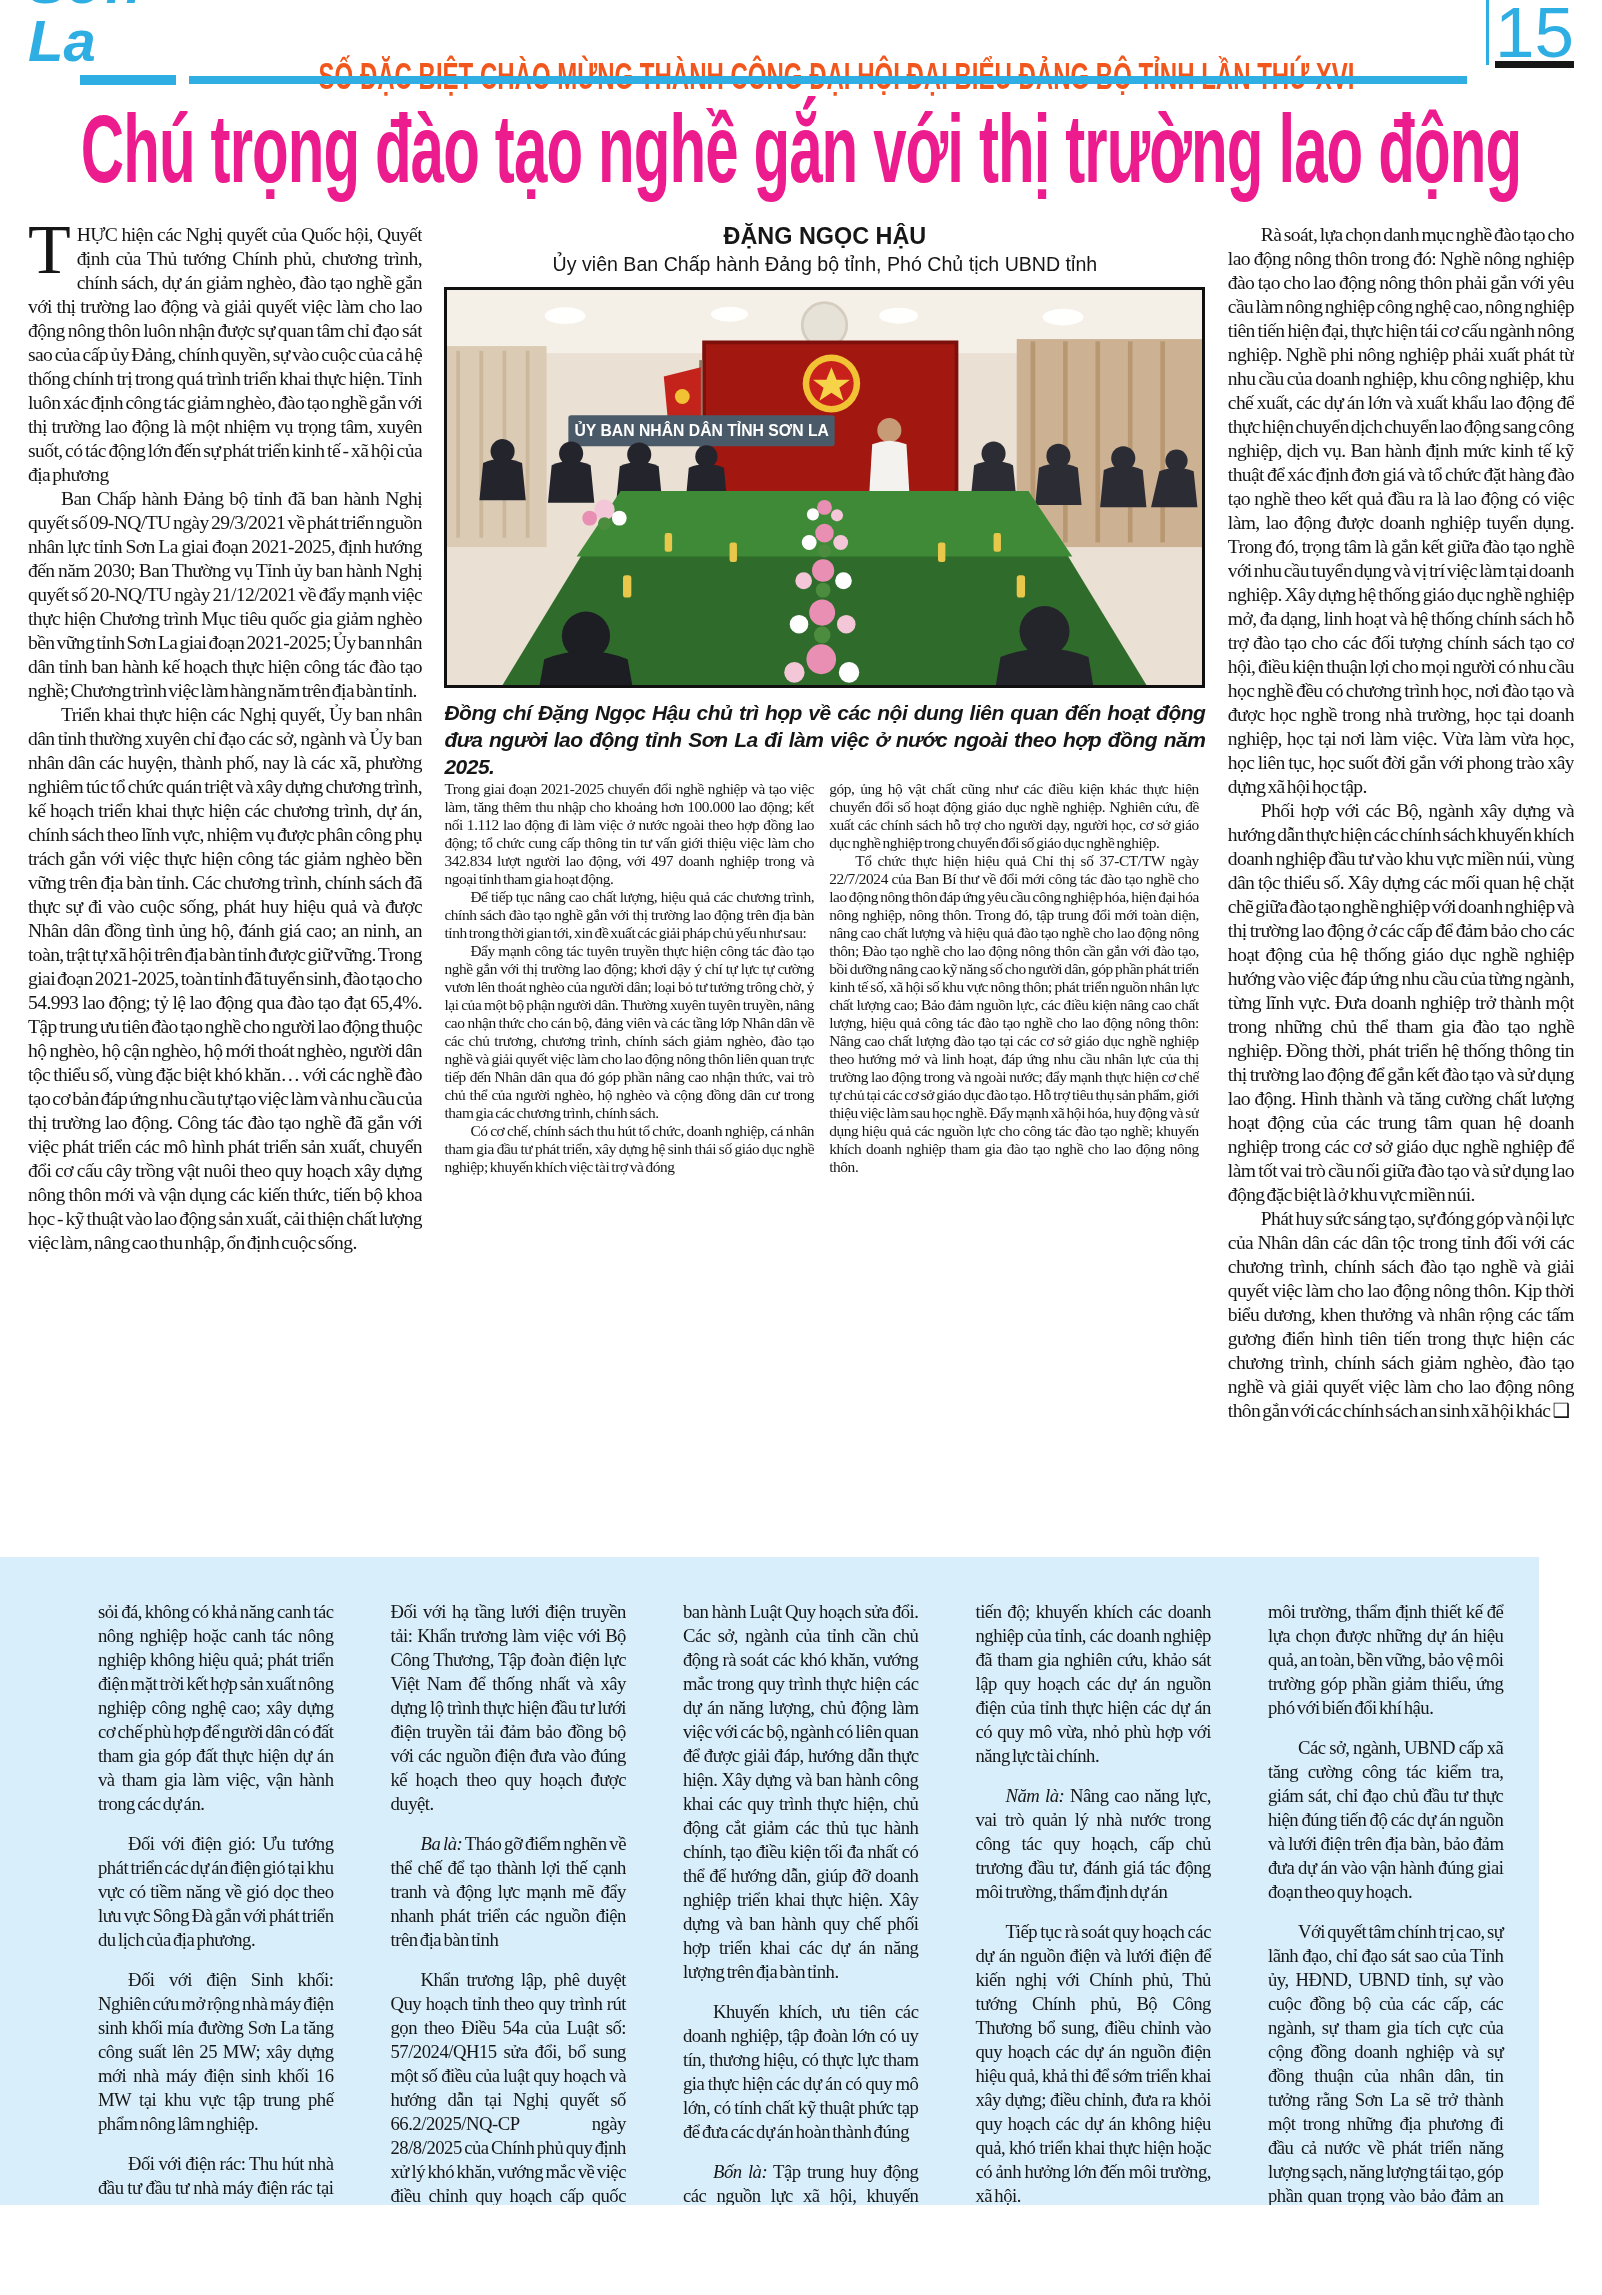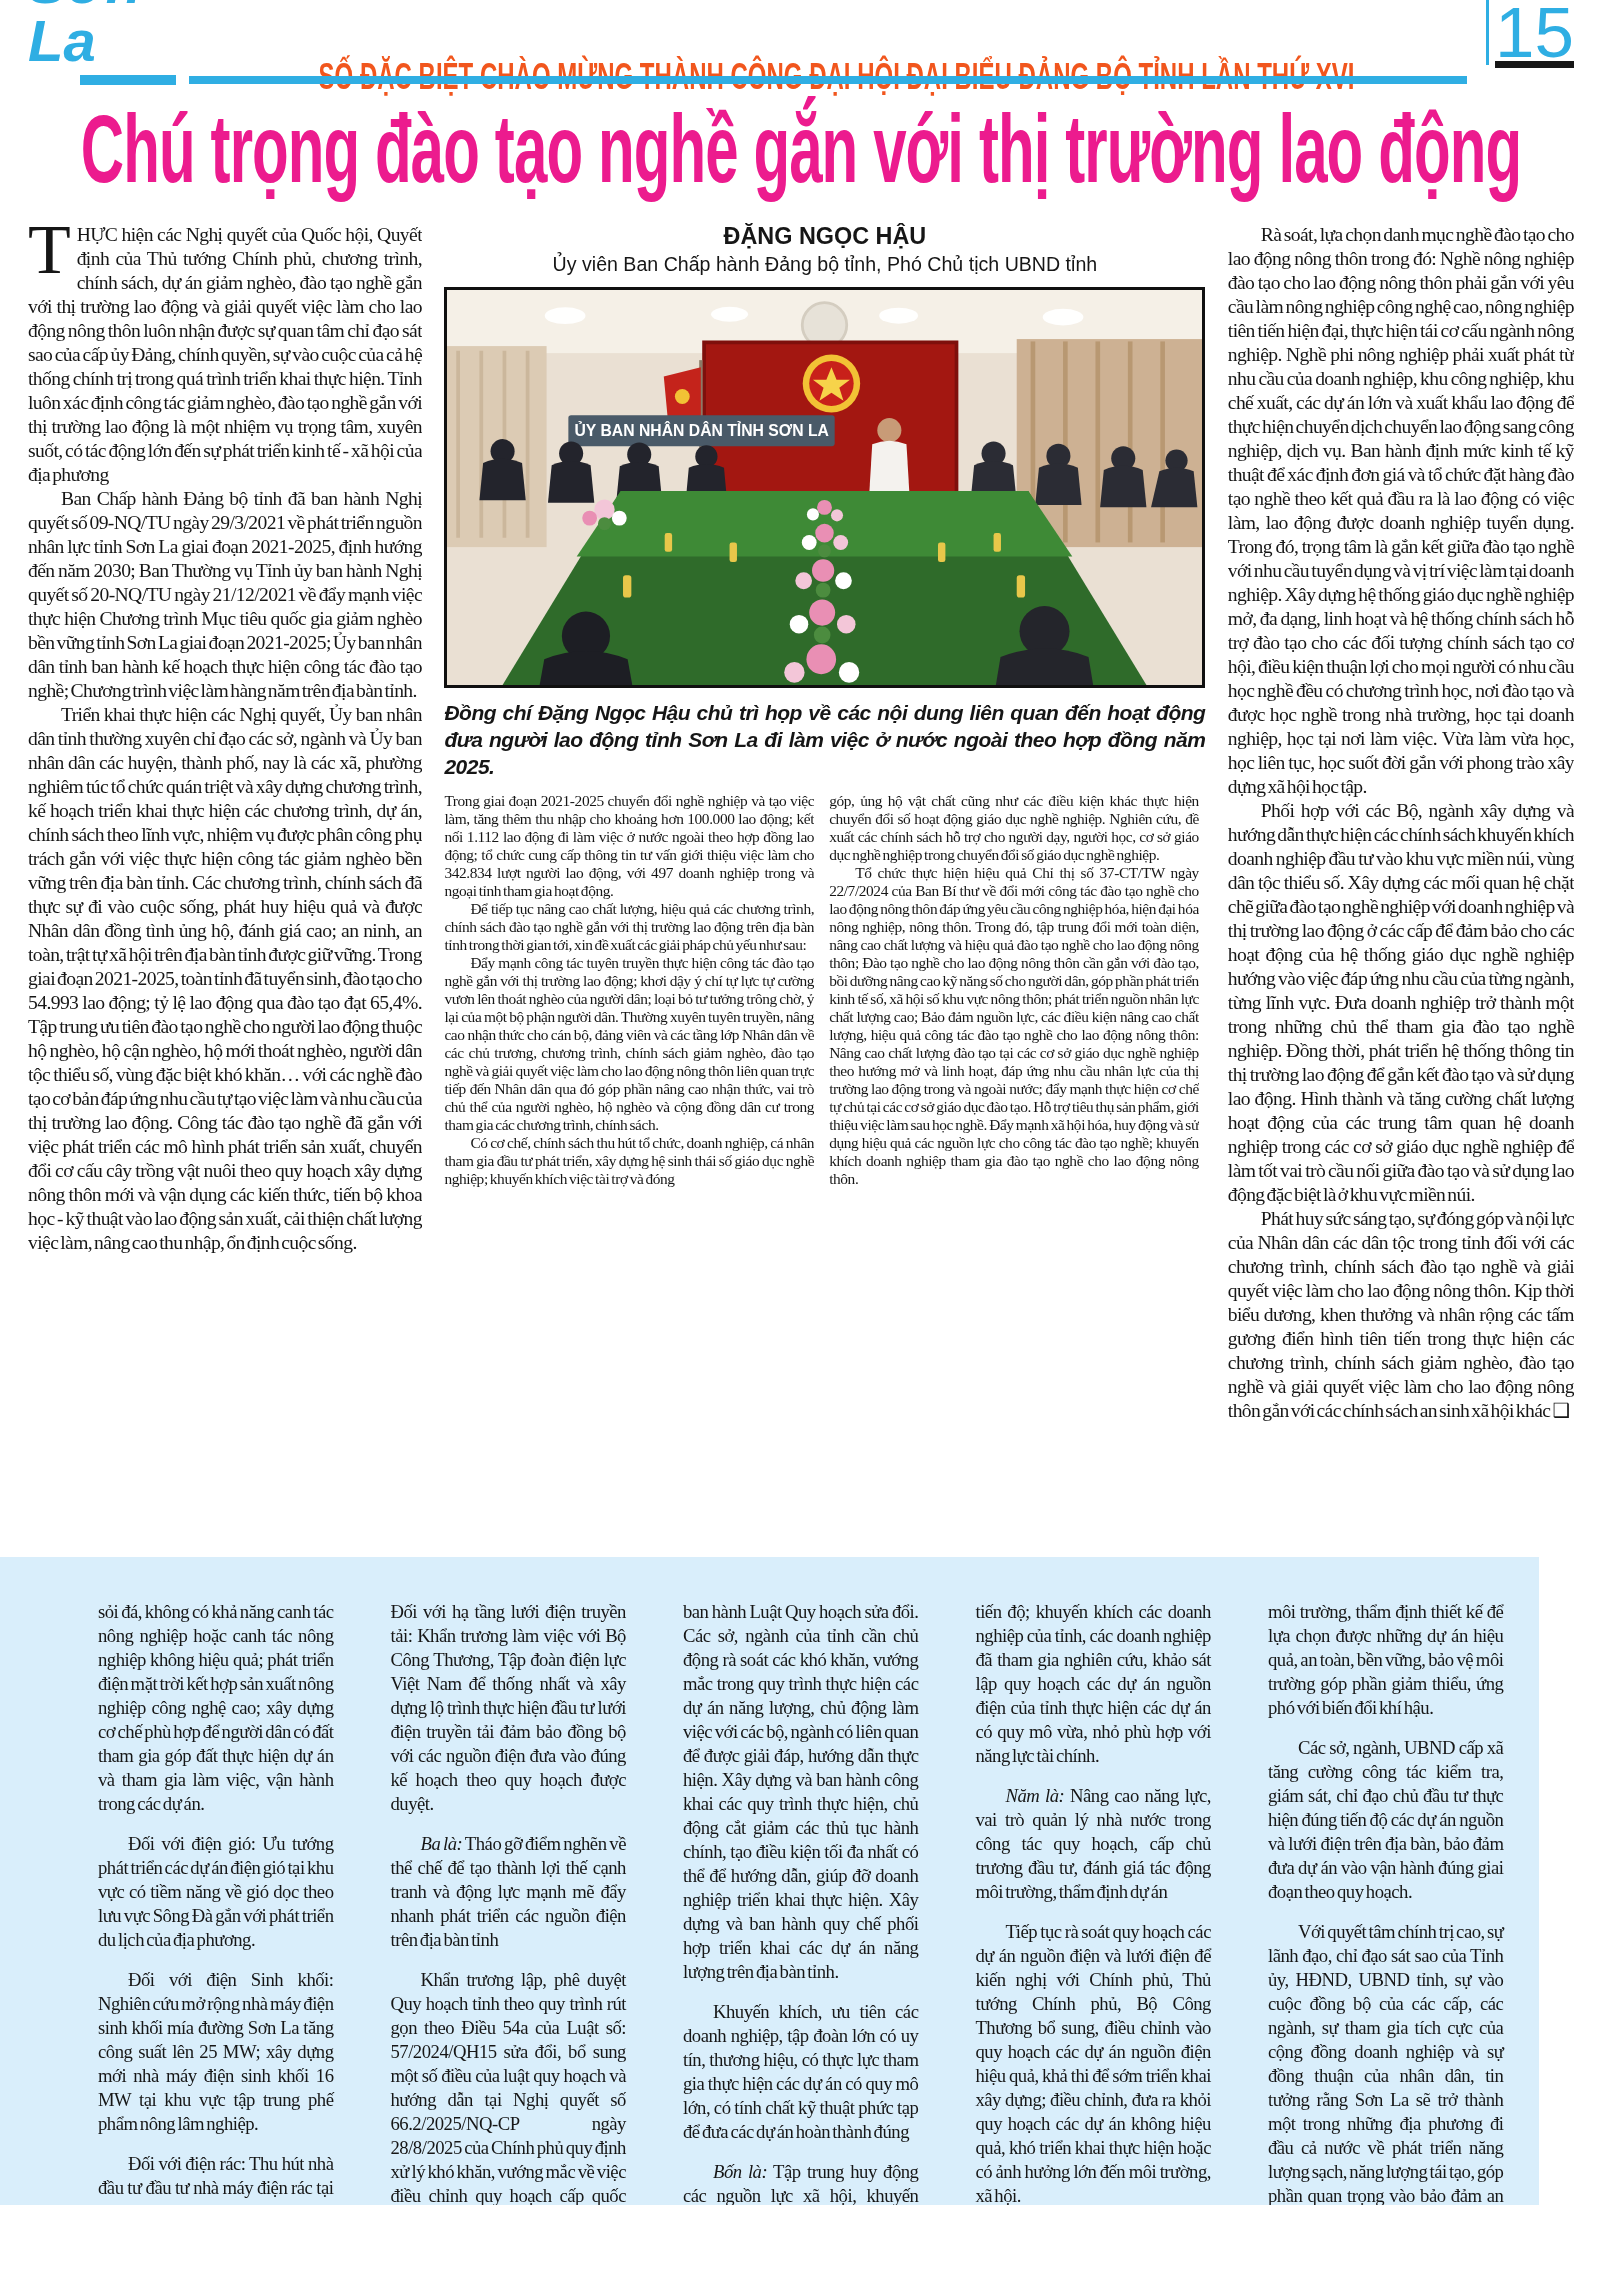--- a/index.html
+++ b/index.html
@@ -31,21 +31,21 @@
   .colA p,.colD p{margin:0;text-align:justify;font-size:19.6px;line-height:24px;letter-spacing:-0.6px;word-spacing:-2.3px;}
   p.indent{text-indent:33px;}
   .dropcap{float:left;font-size:70px;line-height:49px;padding:2.8px 6.5px 0 0;}
   .byline{text-align:center;font-family:"Liberation Sans","DejaVu Sans",sans-serif;}
   .author{font-weight:bold;font-size:23.4px;letter-spacing:0;}
   .author-title{font-size:19.6px;margin-top:3.7px;}
   .photo{margin-top:10.3px;border:3.3px solid #101010;height:395px;overflow:hidden;background:#8b5cf6;}
   .photo svg{display:block;width:100%;height:100%;}
   .caption{margin:11.2px 0 0 0;font-family:"Liberation Sans","DejaVu Sans",sans-serif;font-weight:bold;font-style:italic;
            font-size:21px;line-height:27px;text-align:justify;letter-spacing:-0.5px;}
-  .center-cols{display:flex;gap:15px;margin-top:12px;height:706px;overflow:hidden;}
+  .center-cols{display:flex;gap:15px;height:706px;overflow:hidden;}
   .colB,.colC{width:calc((100% - 21.5px)/2);overflow:hidden;}
   .colB p,.colC p{margin:0;text-align:justify;font-size:15.4px;line-height:18px;letter-spacing:-0.4px;word-spacing:-1.4px;}
   .colB p.indent,.colC p.indent{text-indent:26px;}
   
   .bottom{position:absolute;left:0;top:1557px;width:1539px;height:648px;background:#D9EEFB;box-sizing:border-box;
           padding:27px 19.6px 0 82px;display:flex;gap:25px;}
   .bcol{flex:1;overflow:hidden;}
   .bcol p{margin:16px;text-align:justify;font-size:18.7px;line-height:24px;letter-spacing:-0.5px;word-spacing:-1.9px;}
   .bcol p.indent{text-indent:30px;}
   .lead{font-style:italic;}

